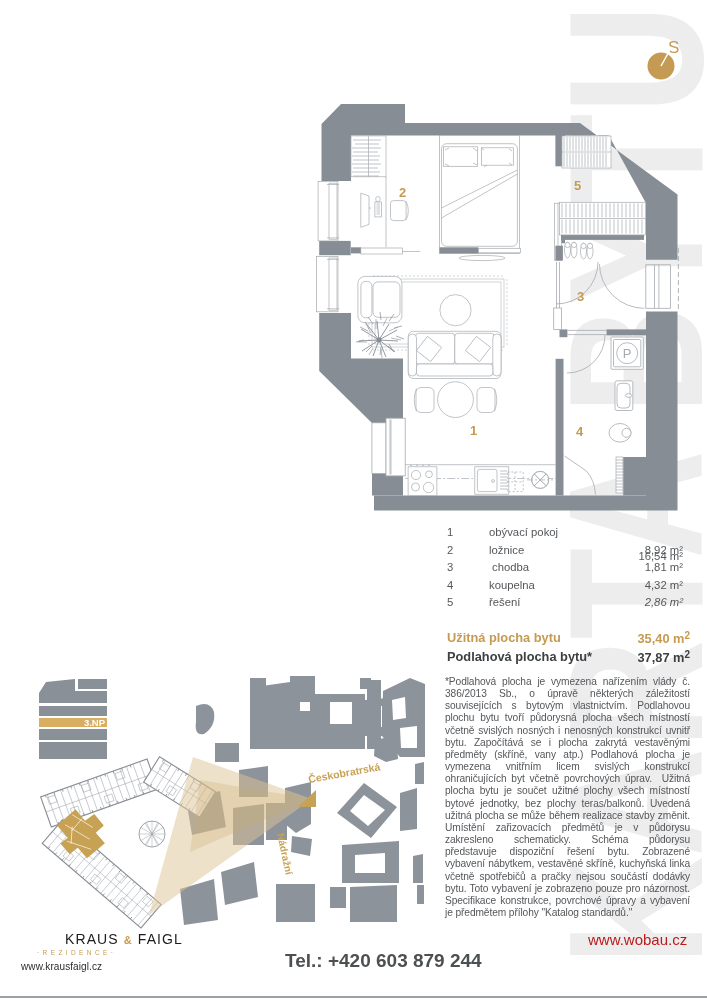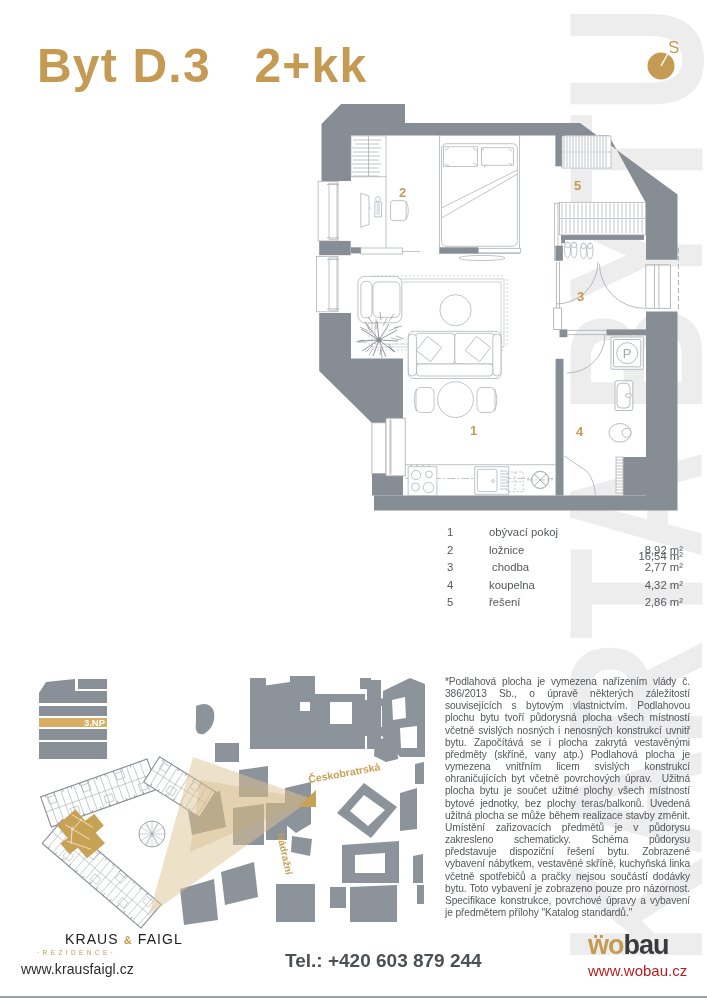--- a/index.html
+++ b/index.html
@@ -8,21 +8,20 @@
   .abs{position:absolute;}
 </style>
 </head>
 <body>
 <div id="page">
 
 <svg class="abs" style="left:0;top:0;" width="707" height="1000" viewBox="0 0 707 1000">
   <text x="-965" y="548.5" transform="rotate(-90 0 0) scale(1,1.28)" font-family="Liberation Sans,sans-serif" font-weight="bold" font-size="150" textLength="960" lengthAdjust="spacing" fill="#ededee">KARTA BYTU</text>
 </svg>
 
-<div class="abs" style="left:37px;top:38px;font-size:48px;font-weight:bold;color:#c59a52;letter-spacing:1.2px;">Byt D.3&nbsp;&nbsp;&nbsp;2+kk</div>
 
 <svg class="abs" style="left:630px;top:28px;" width="75" height="60" viewBox="0 0 75 60">
   <text x="38" y="25" font-size="17" fill="#c59a52" font-family="Liberation Sans,sans-serif">S</text>
   <circle cx="31" cy="38" r="13.5" fill="#c59a52"></circle>
   <line x1="31" y1="38" x2="41" y2="20" stroke="#fff" stroke-width="1.5"></line>
 </svg>
 
 <svg class="abs" style="left:300px;top:95px;" width="395" height="425" viewBox="300 95 395 425">
 <g id="plan" fill="none" stroke="none">
 
@@ -285,34 +284,38 @@
         <span style="position:absolute;right:0;margin-top:24px;">16,54 m²</span>
       </div>
   <div style="position:relative;height:17.6px;">
         <span style="position:absolute;left:0;">2</span>
         <span style="position:absolute;left:42px;">ložnice</span>
         <span style="position:absolute;right:0;">8,92 m²</span>
       </div>
   <div style="position:relative;height:17.6px;">
         <span style="position:absolute;left:0;">3</span>
         <span style="position:absolute;left:45px;">chodba</span>
-        <span style="position:absolute;right:0;">2,77 m²</span>
+        <span style="position:absolute;right:0;">1,81 m²</span>
       </div>
   <div style="position:relative;height:17.6px;">
         <span style="position:absolute;left:0;">4</span>
         <span style="position:absolute;left:42px;">koupelna</span>
         <span style="position:absolute;right:0;margin-left:27px;">4,32 m²</span>
       </div>
   <div style="position:relative;height:17.6px;">
         <span style="position:absolute;left:0;">5</span>
         <span style="position:absolute;left:42px;">řešení</span>
-        <span style="position:absolute;right:0;">2,86 m²</span>
+        <span style="position:absolute;right:0;font-style:italic;">2,86 m²</span>
       </div>
 </div>
 
+<div class="abs" style="left:447px;top:630px;width:243px;font-size:12.8px;font-weight:bold;">
+  <div style="position:relative;height:19px;color:#c59a52;"><span>Užitná plocha bytu</span><span style="position:absolute;right:0;">35,40 m<span style="font-size:10px;vertical-align:4px;">2</span></span></div>
+  <div style="position:relative;height:19px;color:#3d4043;"><span>Podlahová plocha bytu*</span><span style="position:absolute;right:0;">37,87 m<span style="font-size:10px;vertical-align:4px;">2</span></span></div>
+</div>
 
 <div class="abs" style="left:445px;top:676px;width:245px;font-size:10.2px;line-height:12.15px;color:#54575a;text-align:justify;text-align-last:left;letter-spacing:-0.1px;">*Podlahová plocha je vymezena nařízením vlády č. 386/2013 Sb., o úpravě některých záležitostí souvisejících s&nbsp;bytovým vlastnictvím. Podlahovou plochu bytu tvoří půdorysná plocha všech místností včetně svislých nosných i nenosných konstrukcí uvnitř bytu. Započítává se i plocha zakrytá vestavěnými předměty (skříně, vany atp.) Podlahová plocha je vymezena vnitřním licem svislých konstrukcí ohraničujících byt včetně povrchových úprav.&nbsp; Užitná plocha bytu je součet užitné plochy všech místností bytové jednotky, bez plochy teras/balkonů. Uvedená užitná plocha se může během realizace stavby změnit. Umístění zařizovacích předmětů je v půdorysu zakresleno schematicky. Schéma půdorysu představuje dispoziční řešení bytu. Zobrazené vybavení nábytkem, vestavěné skříně, kuchyňská linka včetně spotřebičů a pračky nejsou součástí dodávky bytu. Toto vybavení je zobrazeno pouze pro názornost. Specifikace konstrukce, povrchové úpravy a vybavení je předmětem přílohy "Katalog standardů."
 </div>
 
 <svg class="abs" style="left:30px;top:670px;" width="90" height="95" viewBox="0 0 90 95">
   <g fill="#8a9097">
     <path d="M9,33 L9,23 L16,12 L45,9 L45,21 L77,21 L77,33 Z"></path>
     <rect x="48" y="9" width="29" height="10"></rect>
     <rect x="9" y="36" width="68" height="10"></rect>
     <rect x="9" y="59" width="68" height="11"></rect>
@@ -416,25 +419,24 @@
 
   <text x="309" y="783" transform="rotate(-10 309 783)" font-size="10.5" font-weight="bold" fill="#c8a254" font-family="Liberation Sans,sans-serif">Českobratrská</text>
 
   <text x="277" y="834" transform="rotate(78 277 834)" font-size="10" font-weight="bold" fill="#c8a254" font-family="Liberation Sans,sans-serif">Nádražní</text>
 </g>
 </svg>
 
 <div class="abs" style="left:21px;top:931px;width:150px;">
   <div style="font-size:14px;color:#1e1b1a;letter-spacing:1.1px;font-weight:normal;white-space:nowrap;margin-left:44px;">KRAUS <span style="color:#c59a52;font-size:11px;font-weight:bold;">&amp;</span> FAIGL</div>
   <div style="font-size:6.5px;color:#c59a52;letter-spacing:3.4px;margin:2px 0 0 16px;white-space:nowrap;">·REZIDENCE·</div>
-  <div style="font-size:14px;color:#2e2b2a;margin-top:5px;letter-spacing:0.1px;">www.krausfaigl.cz</div>
+  <div style="font-size:10px;color:#2e2b2a;margin-top:5px;letter-spacing:0.1px;">www.krausfaigl.cz</div>
 </div>
 
 <div class="abs" style="left:285px;top:950px;font-size:19px;font-weight:bold;color:#4d5052;">Tel.: +420 603 879 244</div>
 
 <div class="abs" style="left:588px;top:930px;width:110px;text-align:left;">
-  <div style="font-size:27px;font-weight:bold;letter-spacing:-1px;"><span style="color:#c59a52;">ẅo</span><span style="color:#3a3a3c;">bau</span></div>
   <div style="font-size:15px;color:#b91c1c;margin-top:1px;">www.wobau.cz</div>
 </div>
 
 <div class="abs" style="left:0;top:996px;width:707px;height:2px;background:#9aa0a5;"></div>
 
 </div>
 
 </body></html>

